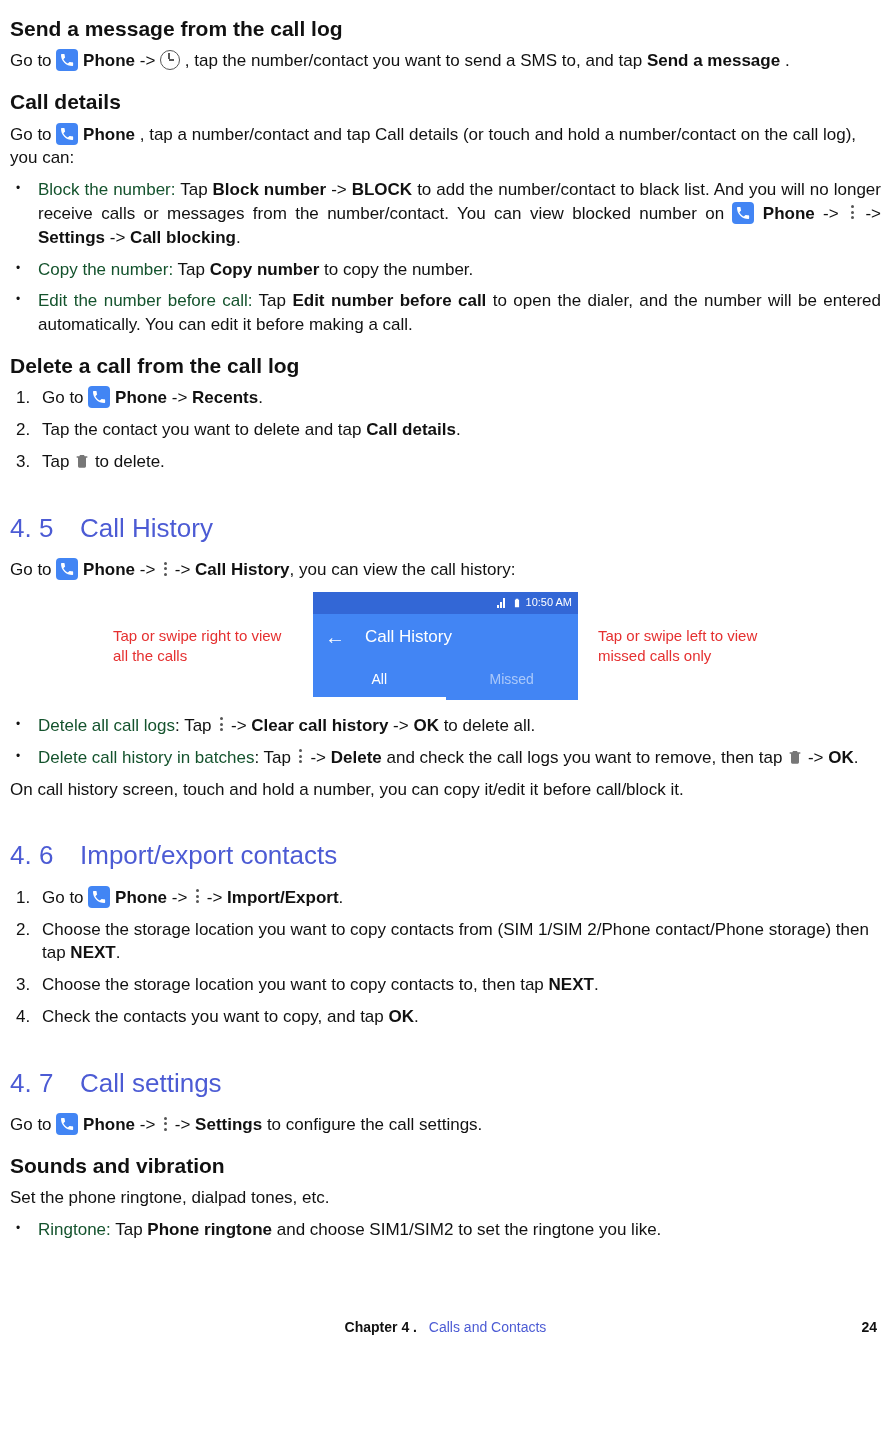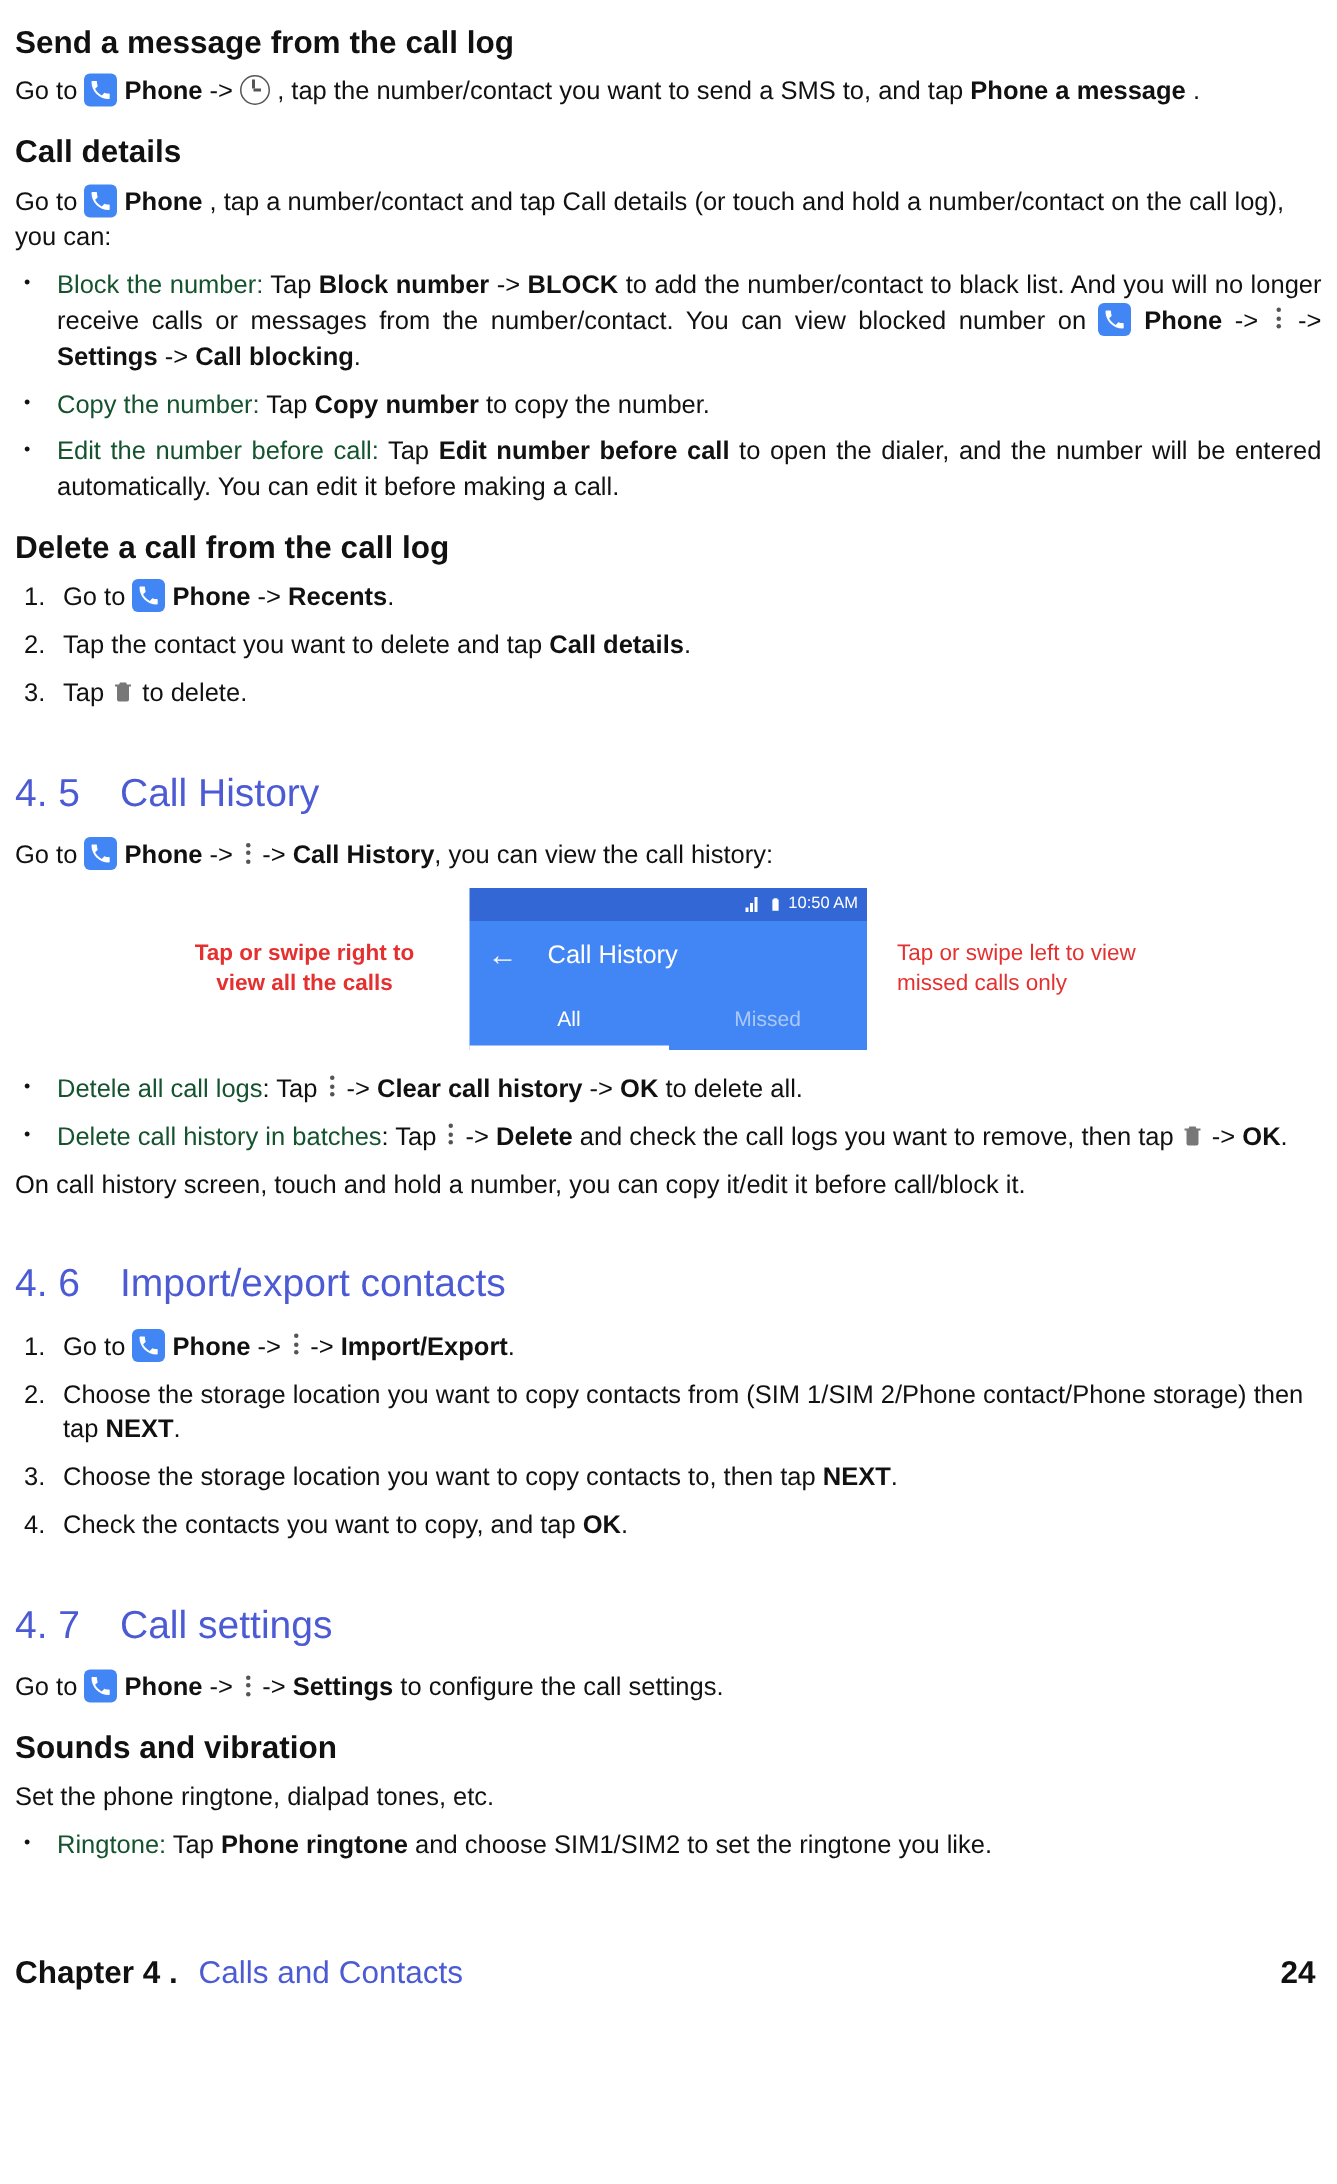--- a/index.html
+++ b/index.html
@@ -132,21 +132,21 @@
     justify-content: center;
     gap: 20px;
     margin: 10px 0 14px 0;
   }
   .caption {
     color: #E53030;
     font-size: 15px;
     max-width: 180px;
     line-height: 1.3;
   }
-  .caption.left { text-align: center; font-weight: bold; }
+  .caption.left { text-align: left; }
   .caption.right { text-align: left; }
   .phone-shot {
     width: 265px;
     font-size: 13px;
     color: #fff;
   }
   .statusbar {
     background: #3367D6;
     height: 22px;
     display:flex;
@@ -182,42 +182,43 @@
   .tabbar .tab.active { color:#fff; }
   .tabbar .tab.inactive { color: rgba(255,255,255,0.55); }
   .tabbar .tab.active::after {
     content:"";
     position:absolute;
     bottom:0; left:0; right:0;
     height:3px; background:#fff;
   }
   .footer {
     position: relative;
-    margin-top: 59px;
-    font-size: 21px;
+    margin-top: 76px;
+    font-size: 14px;
+    text-align: center;
   }
   .footer .chap { font-weight:700; }
   .footer .title { color: #4C5BD4; margin-left: 8px; }
   .footer .page { position:absolute; right:4px; font-weight:700; }
   .justify { text-align: justify; }
 </style>
 </head>
 <body>
 
 <h3 class="subhead">Send a message from the call log</h3>
 <p class="justify">
   <span>Go to </span>
   <span class="icon phone-icon"><svg width="16" height="16" viewBox="0 0 24 24">
         <path fill="#fff" d="M6.6 10.8c1.4 2.8 3.8 5.2 6.6 6.6l2.2-2.2c.3-.3.7-.4 1.1-.3 1.2.4 2.4.6 3.7.6.6 0 1 .4 1 1V20c0 .6-.4 1-1 1C10.6 21 3 13.4 3 4c0-.6.4-1 1-1h3.5c.6 0 1 .4 1 1 0 1.3.2 2.5.6 3.7.1.4 0 .8-.3 1.1l-2.2 2z"></path>
       </svg></span>
   <span class="bold">Phone</span>
   <span> -&gt; </span>
   <span class="icon clock-icon"></span>
   <span>, tap the number/contact you want to send a SMS to, and tap </span>
-  <span class="bold">Phone a message</span>
+  <span class="bold">Send a message</span>
   <span>.</span>
 </p>
 
 <h3 class="subhead">Call details</h3>
 <p>
   <span>Go to </span>
   <span class="icon phone-icon"><svg width="16" height="16" viewBox="0 0 24 24">
         <path fill="#fff" d="M6.6 10.8c1.4 2.8 3.8 5.2 6.6 6.6l2.2-2.2c.3-.3.7-.4 1.1-.3 1.2.4 2.4.6 3.7.6.6 0 1 .4 1 1V20c0 .6-.4 1-1 1C10.6 21 3 13.4 3 4c0-.6.4-1 1-1h3.5c.6 0 1 .4 1 1 0 1.3.2 2.5.6 3.7.1.4 0 .8-.3 1.1l-2.2 2z"></path>
       </svg></span>
   <span class="bold">Phone</span>

